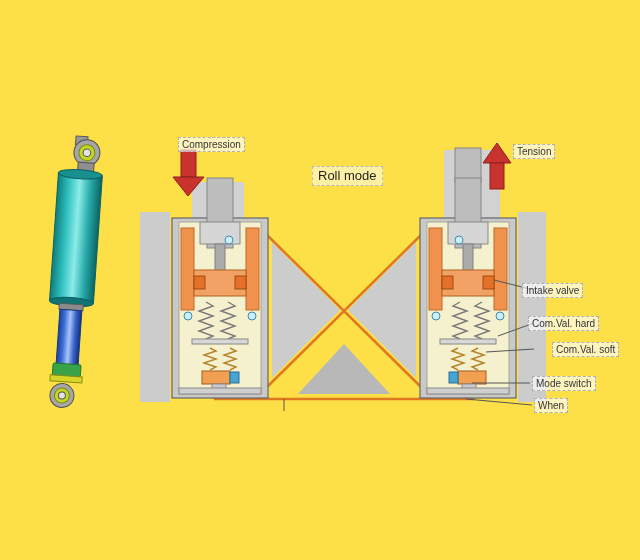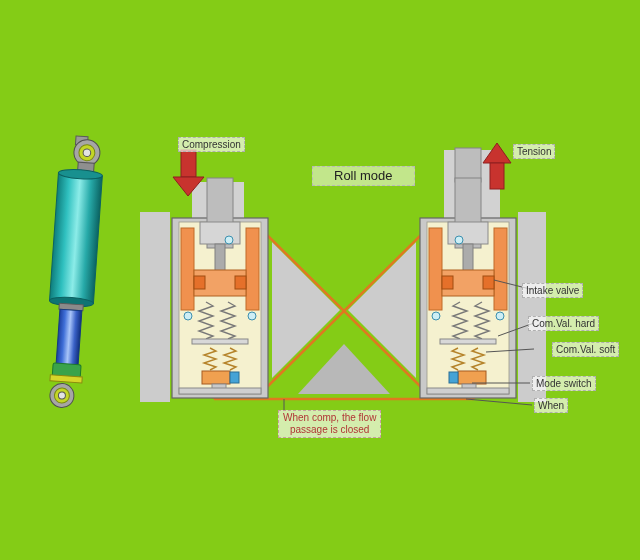--- a/index.html
+++ b/index.html
@@ -1,28 +1,28 @@
 <!DOCTYPE html>
 <html><head>
 <meta charset="utf-8">
 <style>
   html,body{margin:0;padding:0;background:#fff;}
   .canvas{
-    position:relative;width:640px;height:560px;background:#84cc16;overflow:hidden;
+    position:relative;width:640px;height:560px;background:#fde047;overflow:hidden;
     font-family:"Liberation Sans",sans-serif;
   }
   .canvas svg{position:absolute;left:0;top:0;}
   .lbl{
     position:absolute;font-size:10px;line-height:13px;color:#333;
     border:1px dashed #b0b0b0;padding:0 3px;white-space:nowrap;
     background:rgba(255,255,255,0.65);
   }
   .title{
     position:absolute;font-size:13px;line-height:16px;color:#222;
-    border:1px dashed #b8b8b8;padding:1px 21px;white-space:nowrap;
+    border:1px dashed #b8b8b8;padding:1px 5px;white-space:nowrap;
     background:rgba(255,255,255,0.5);
     text-align:right;
   }
   .note{
     position:absolute;font-size:10px;line-height:12px;color:#b03535;
     border:1px dashed #c8a0a0;padding:1px 4px;text-align:center;
     background:rgba(255,255,255,0.65);
   }
 </style>
 </head>
@@ -145,18 +145,14 @@
   <div class="lbl" style="left:522px;top:283px">Intake valve</div>
 
   <div class="lbl" style="left:528px;top:316px">Com.Val. hard</div>
 
   <div class="lbl" style="left:552px;top:342px">Com.Val. soft</div>
 
   <div class="lbl" style="left:532px;top:376px">Mode switch</div>
 
   <div class="lbl" style="left:534px;top:398px">When</div>
 
-  <div class="note" style="left:278px;top:410px">
-    <div>When comp, the flow</div>
-    <div>passage is closed</div>
-  </div>
 
 </div>
 
 </body></html>

